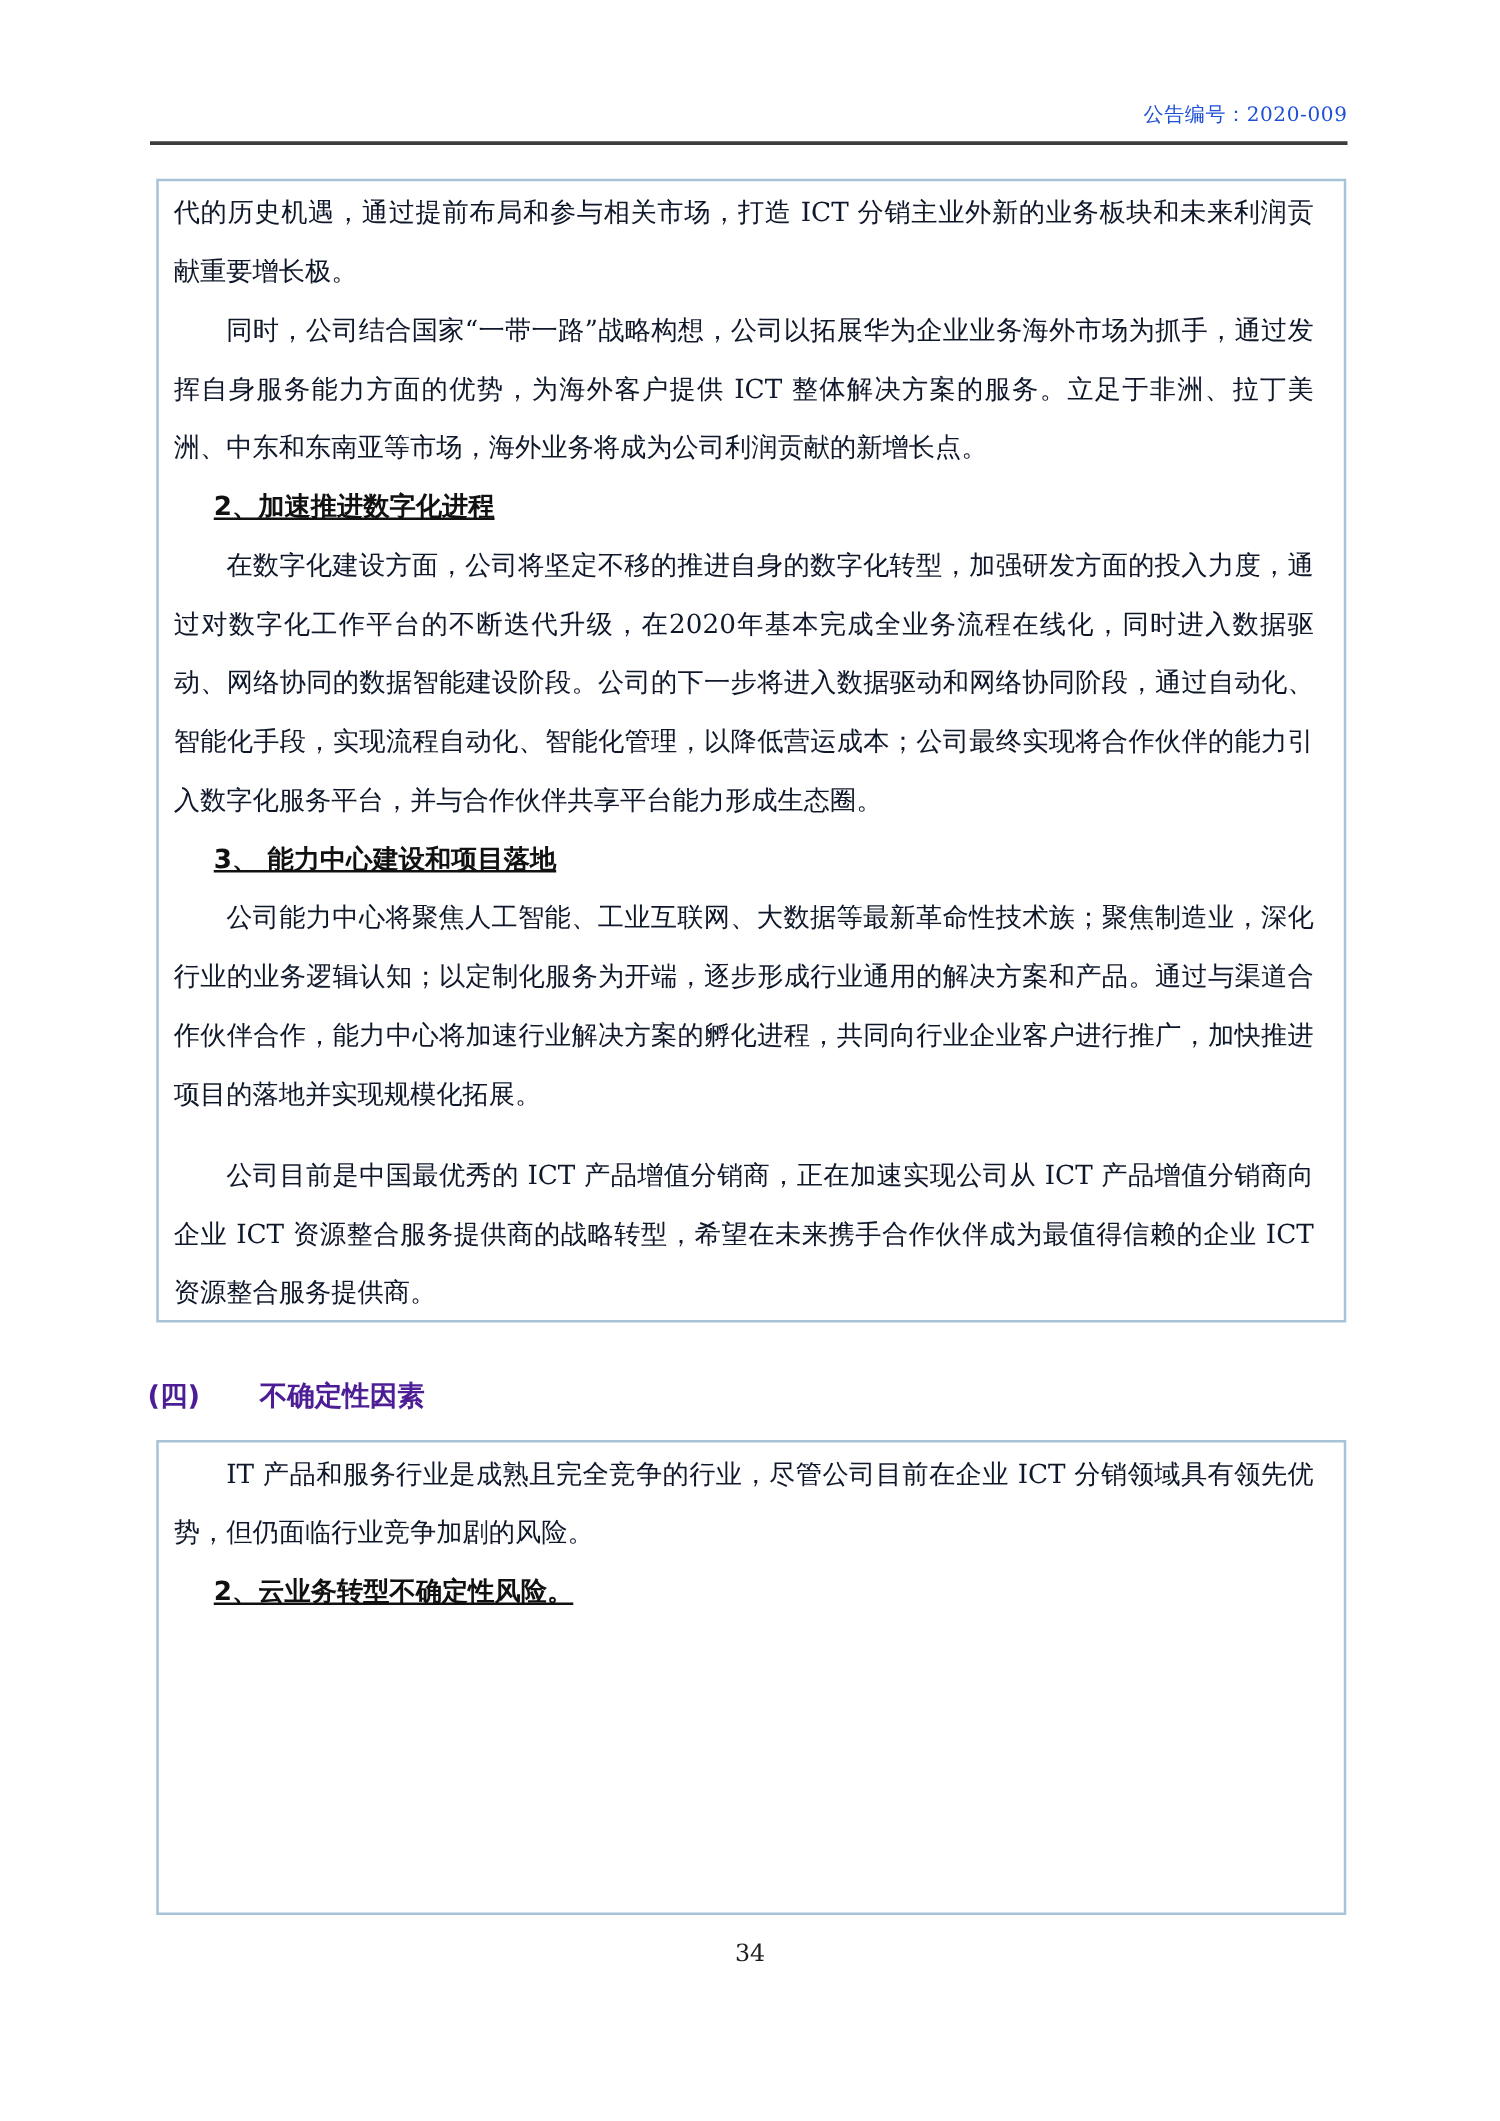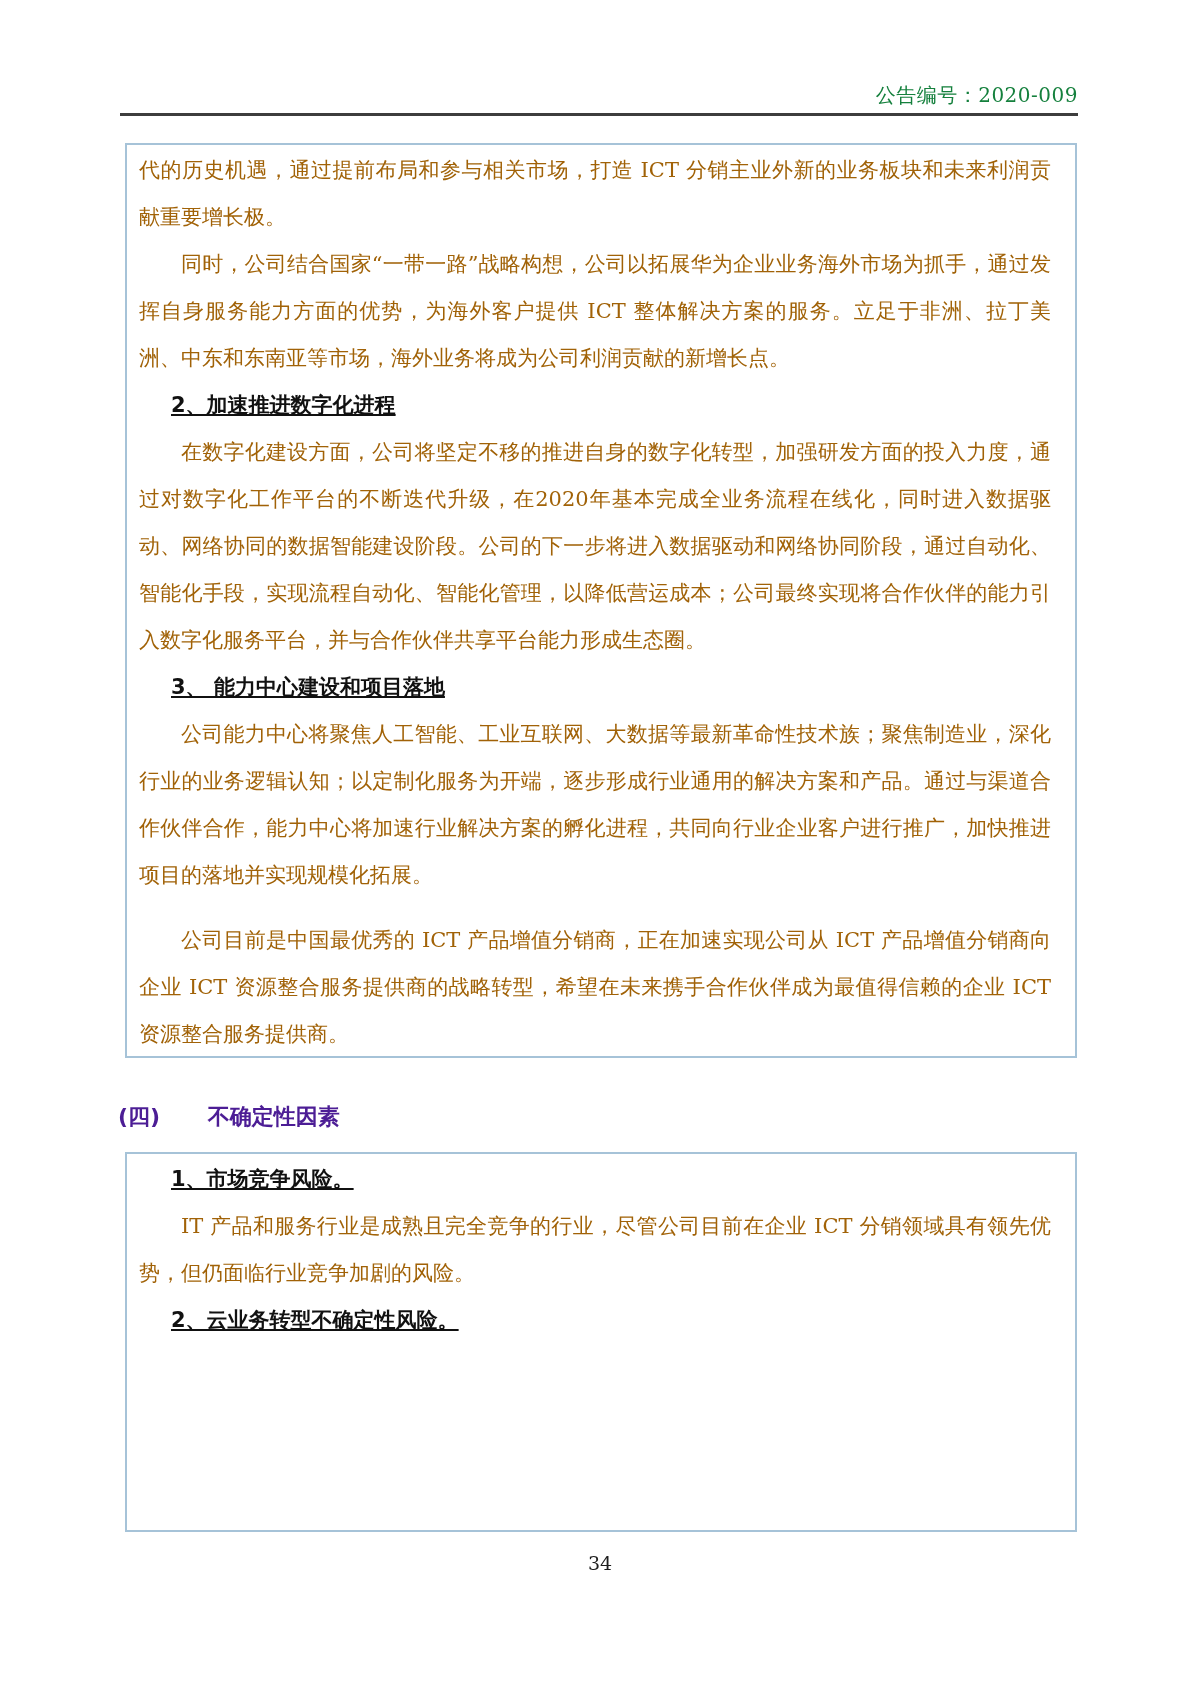--- a/index.html
+++ b/index.html
@@ -6,38 +6,38 @@
   html, body { background: #ffffff; }
   body {
     width: 1200px; height: 1697px; position: relative;
     font-family: "DejaVu Serif", "Liberation Serif", serif;
     color: #161616;
   }
   .page { position: absolute; inset: 0; width: 1200px; height: 1697px; background: #ffffff; }
 
   .header-no {
     position: absolute; top: 82px; left: 120px; width: 958px;
-    text-align: right; font-size: 20px; letter-spacing: 0.5px; color: #15803d;
+    text-align: right; font-size: 16px; letter-spacing: 0.5px; color: #1d4ed8;
   }
   .header-rule {
     position: absolute; top: 113px; left: 120px; width: 958px; height: 3px;
     background: #3d3d3d;
   }
 
   .box {
     position: absolute; left: 125px; width: 952px;
     border: 2px solid #a6c3d8; background: #ffffff;
     padding: 2px 24px 0 12px; overflow: hidden;
   }
   .box1 { top: 143px; height: 915px; }
   .box2 { top: 1152px; height: 380px; }
 
   .box p {
     font-size: 21px; line-height: 47px;
-    text-align: justify; text-indent: 42px; color: #a16207;
+    text-align: justify; text-indent: 42px; color: #0f172a;
   }
   .box p.cont { text-indent: 0; }
   .box p.h {
     font-weight: bold; text-align: left; text-indent: 32px;
     font-family: "DejaVu Sans", "Liberation Sans", sans-serif;
     font-size: 21px; color: #111111; text-decoration: underline;
   }
   .box p.gap { margin-top: 18px; }
 
   .section-heading {
@@ -70,20 +70,19 @@
     <p>公司能力中心将聚焦人工智能、工业互联网、大数据等最新革命性技术族；聚焦制造业，深化行业的业务逻辑认知；以定制化服务为开端，逐步形成行业通用的解决方案和产品。通过与渠道合作伙伴合作，能力中心将加速行业解决方案的孵化进程，共同向行业企业客户进行推广，加快推进项目的落地并实现规模化拓展。</p>
     <p class="gap">公司目前是中国最优秀的 ICT 产品增值分销商，正在加速实现公司从 ICT 产品增值分销商向企业 ICT 资源整合服务提供商的战略转型，希望在未来携手合作伙伴成为最值得信赖的企业 ICT 资源整合服务提供商。</p>
   </div>
 
   <div class="section-heading">
     <span class="num">(四)</span>
     <span class="title">不确定性因素</span>
   </div>
 
   <div class="box box2">
-    <p class="h">1、市场竞争风险。</p>
     <p>IT 产品和服务行业是成熟且完全竞争的行业，尽管公司目前在企业 ICT 分销领域具有领先优势，但仍面临行业竞争加剧的风险。</p>
     <p class="h">2、云业务转型不确定性风险。</p>
   </div>
 
   <div class="page-number">34</div>
 
 </div>
 
 </body></html>

